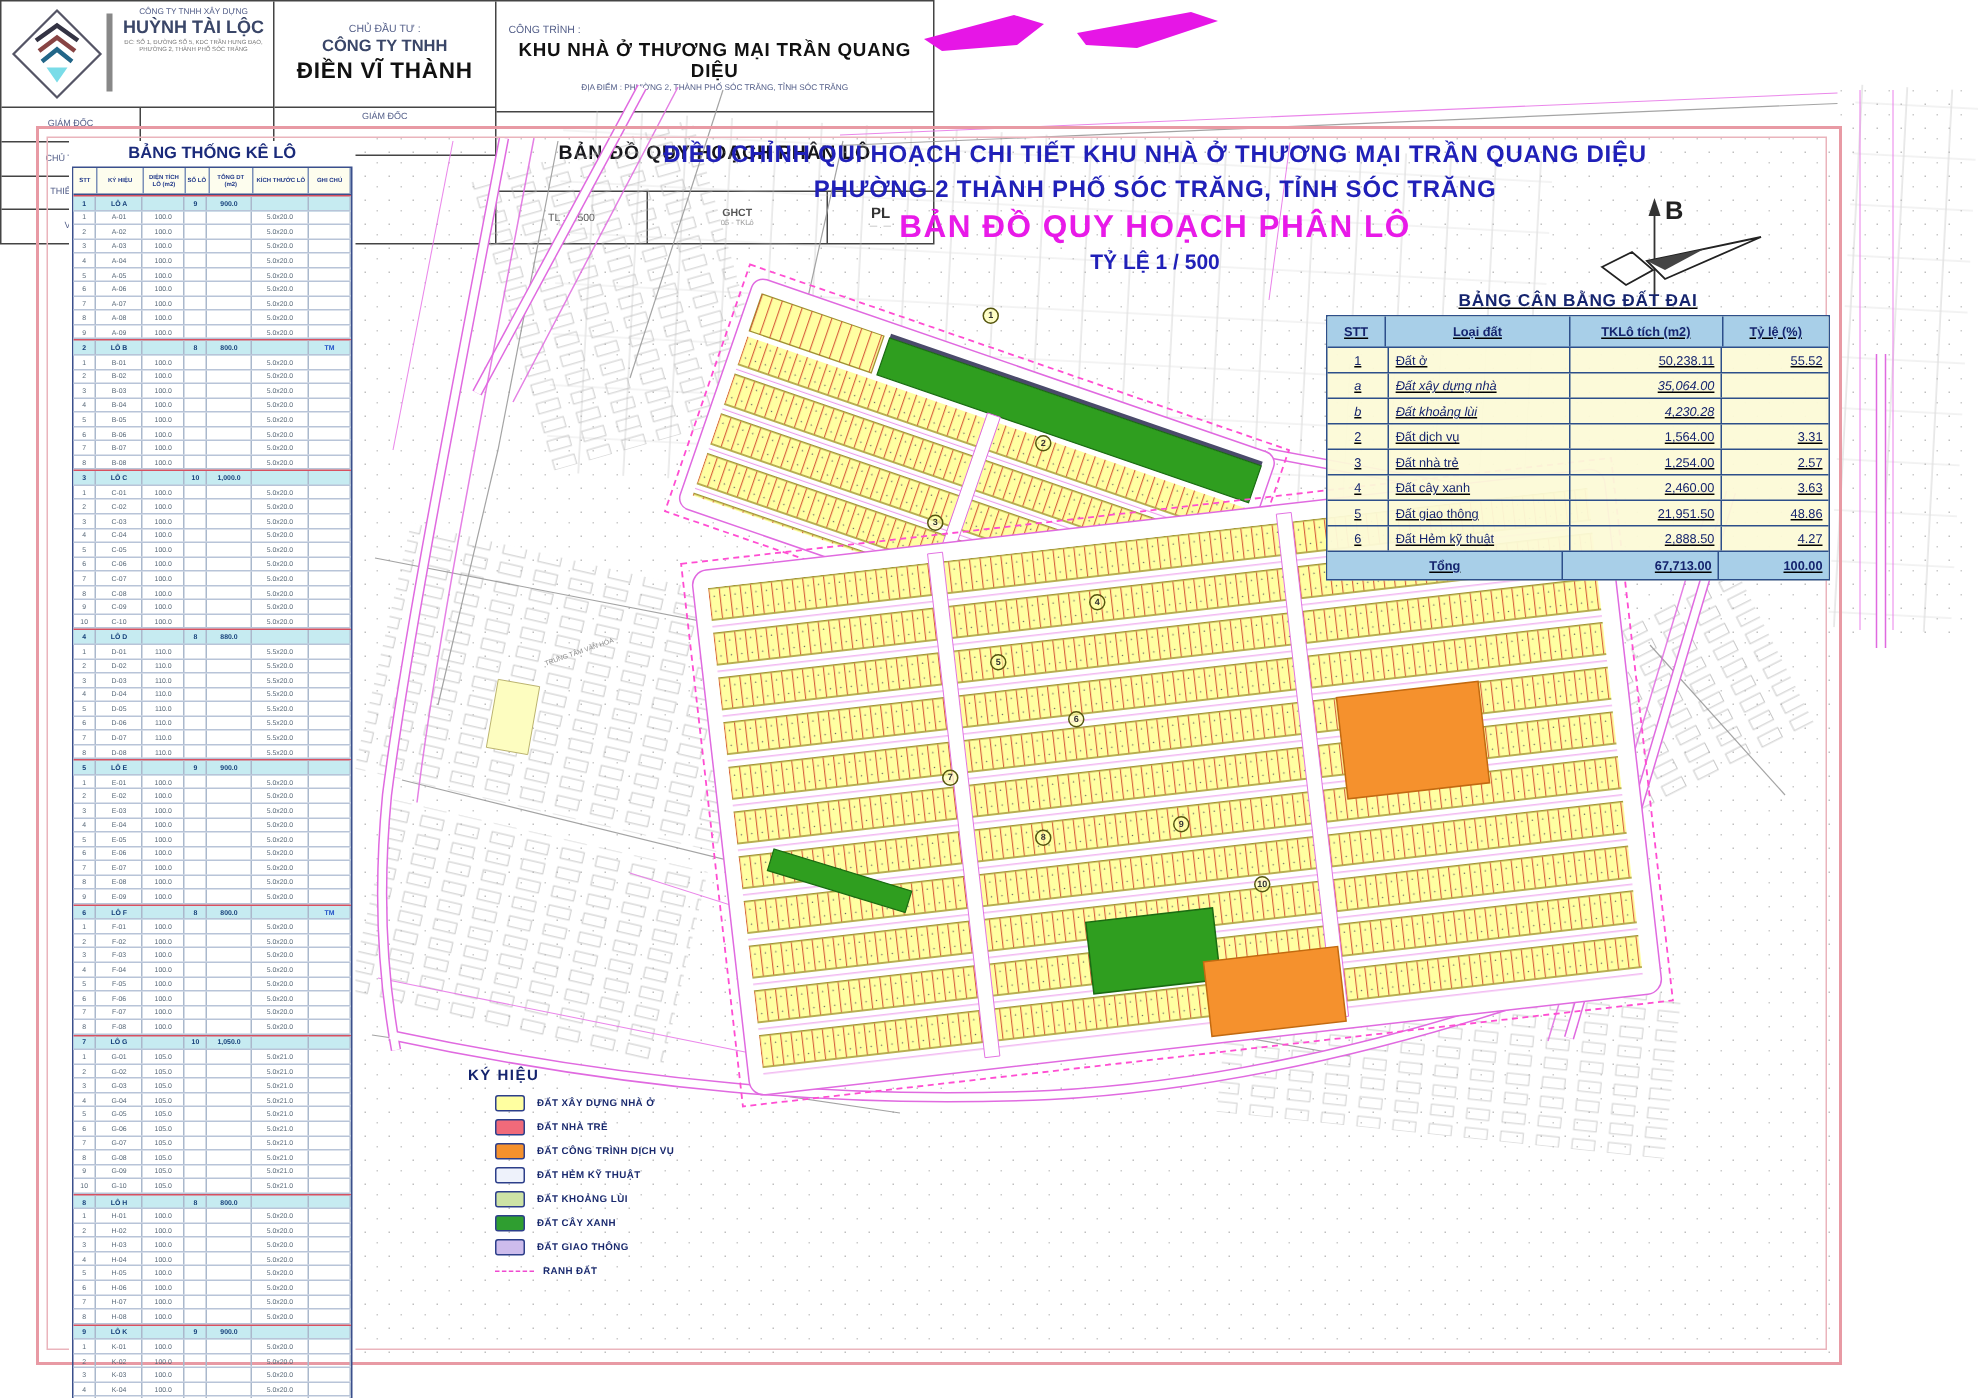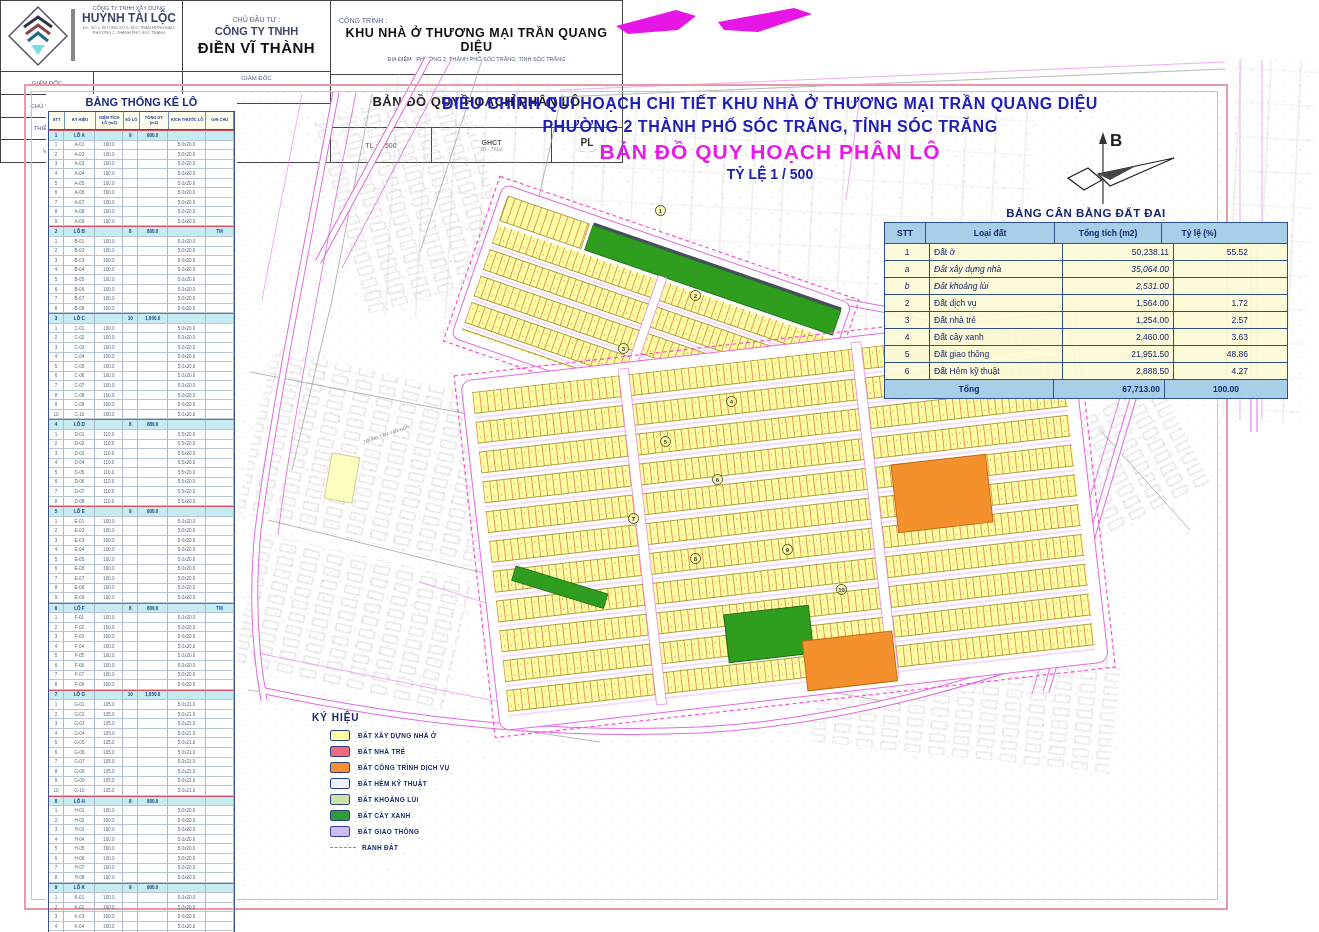--- a/index.html
+++ b/index.html
@@ -23,21 +23,21 @@
   .lt-hrow{display:flex;background:#fdfdee;border-bottom:1px solid #3a4f8c;height:17px;}
   .lt-hcell{font-size:4px;color:#223a8a;font-weight:bold;text-align:center;border-right:.5px solid #7b8fb8;
             display:flex;align-items:center;justify-content:center;line-height:1.05;padding:0 1px;}
   .lt-row{display:flex;height:8.55px;border-bottom:.4px solid #b8c4d8;}
   .lt-row.grp{background:#c6ebf1;border-top:.6px solid #d85060;}
   .lt-cell{font-size:4.6px;color:#5a6a7a;text-align:center;border-right:.5px solid #aab8cc;
            overflow:hidden;display:flex;align-items:center;justify-content:center;}
   .lt-row.grp .lt-cell{color:#16407a;font-weight:bold;}
   .lt-note{color:#2050c8 !important;}
   
-  #baltbl{left:884px;top:206px;width:404px;z-index:6;}
+  #baltbl{left:884px;top:194px;width:336px;z-index:6;text-decoration:underline;}
   #baltbl .bt-title{text-align:center;color:#15246e;font-weight:bold;font-size:11.5px;padding:1px 0 3px;
                     letter-spacing:.5px;}
   #bt-grid{border:1.5px solid #2d4f8a;background:rgba(252,250,215,.95);}
   .bt-row{display:flex;border-bottom:1px solid #2d4f8a;height:16px;}
   .bt-row.hd{background:#a8cfe8;height:20px;}
   .bt-row.tot{background:#a8cfe8;height:18px;border-bottom:none;}
   .bt-cell{font-size:8.5px;color:#15246e;border-right:1px solid #2d4f8a;display:flex;align-items:center;
            padding:0 4px;overflow:hidden;}
   .bt-cell:last-child{border-right:none;}
   .bt-row.hd .bt-cell{font-weight:bold;justify-content:center;padding:0 2px;text-align:center;font-size:8.5px;}
@@ -1029,46 +1029,46 @@
         </div>
   </div>
 </div>
 
 <div id="baltbl" class="abs">
   <div class="bt-title">BẢNG CÂN BẰNG ĐẤT ĐAI</div>
   <div id="bt-grid">
         <div class="bt-row hd">
           <div class="bt-cell c-stt">STT</div>
           <div class="bt-cell c-loai">Loại đất</div>
-          <div class="bt-cell c-dt">Tổng tích (m2)</div>
+          <div class="bt-cell c-dt">TKLô tích (m2)</div>
           <div class="bt-cell c-tl">Tỷ lệ (%)</div>
         </div>
         <div class="bt-row ">
           <div class="bt-cell c-stt">1</div>
           <div class="bt-cell c-loai">Đất ở</div>
           <div class="bt-cell c-dt">50,238.11</div>
           <div class="bt-cell c-tl">55.52</div>
         </div>
         <div class="bt-row ">
           <div class="bt-cell c-stt it">a</div>
           <div class="bt-cell c-loai it">Đất xây dựng nhà</div>
           <div class="bt-cell c-dt it">35,064.00</div>
           <div class="bt-cell c-tl"></div>
         </div>
         <div class="bt-row ">
           <div class="bt-cell c-stt it">b</div>
           <div class="bt-cell c-loai it">Đất khoảng lùi</div>
-          <div class="bt-cell c-dt it">2,531.00</div>
+          <div class="bt-cell c-dt it">4,230.28</div>
           <div class="bt-cell c-tl"></div>
         </div>
         <div class="bt-row ">
           <div class="bt-cell c-stt">2</div>
           <div class="bt-cell c-loai">Đất dịch vụ</div>
           <div class="bt-cell c-dt">1,564.00</div>
-          <div class="bt-cell c-tl">1.72</div>
+          <div class="bt-cell c-tl">3.31</div>
         </div>
         <div class="bt-row ">
           <div class="bt-cell c-stt">3</div>
           <div class="bt-cell c-loai">Đất nhà trẻ</div>
           <div class="bt-cell c-dt">1,254.00</div>
           <div class="bt-cell c-tl">2.57</div>
         </div>
         <div class="bt-row ">
           <div class="bt-cell c-stt">4</div>
           <div class="bt-cell c-loai">Đất cây xanh</div>

